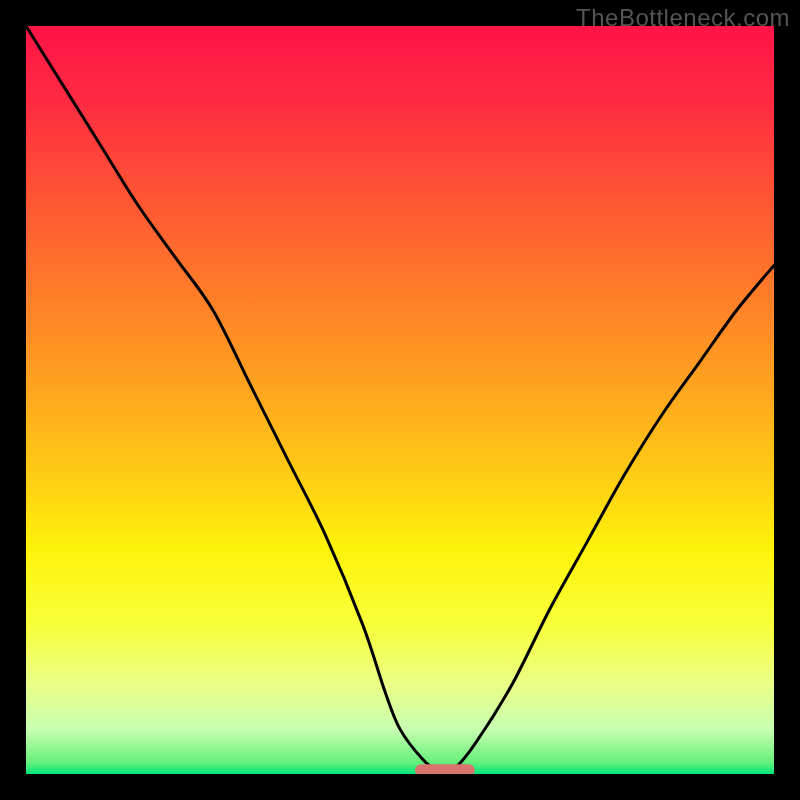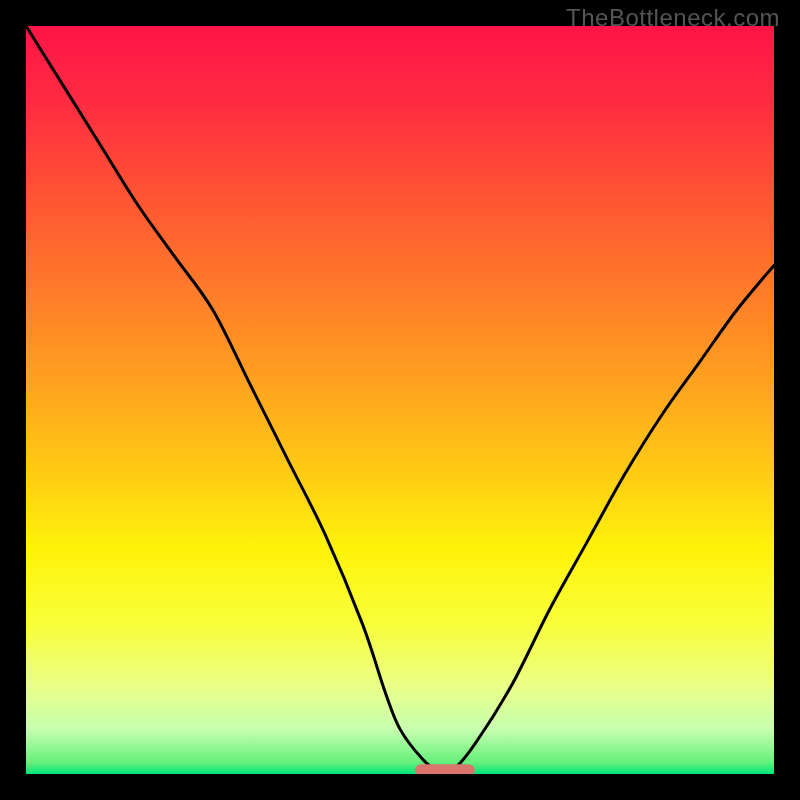--- a/index.html
+++ b/index.html
@@ -13,21 +13,21 @@
   }
   .frame {
     position: relative;
     width: 800px;
     height: 800px;
     background: #000;
   }
   .watermark {
     position: absolute;
     top: 4px;
-    right: 20px;
+    right: 10px;
     color: #555;
     font-size: 24px;
     font-weight: 500;
     letter-spacing: 0.5px;
     z-index: 5;
     user-select: none;
   }
   .plot-area {
     position: absolute;
     left: 26px;

